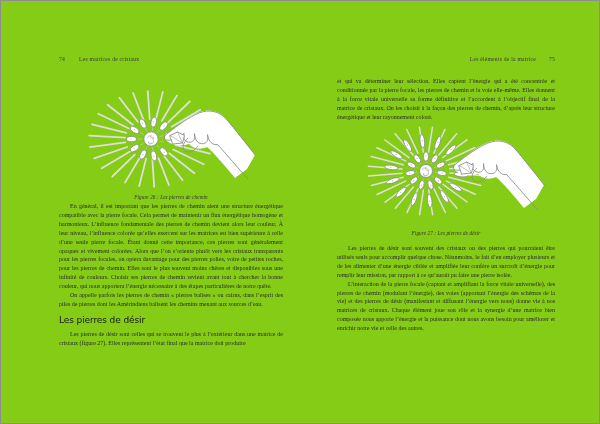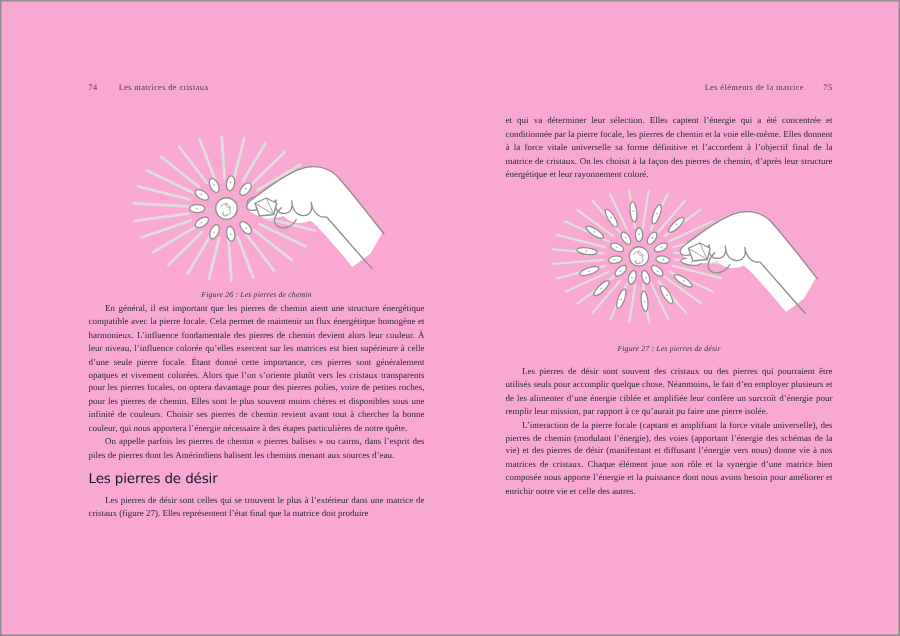--- a/index.html
+++ b/index.html
@@ -1,20 +1,20 @@
 <!DOCTYPE html>
 <html><head>
 <meta charset="utf-8">
 <style>
   html,body{margin:0;padding:0;background:#ffffff;}
   .spread{
     position:relative;
     width:600px;height:424px;
     box-sizing:border-box;
-    background:#f9a8d4;
+    background:#84cc16;
     border:1px solid #8e8e8e;
     overflow:hidden;
     font-family:"Liberation Serif", serif;
     color:#2b2b2b;
   }
   .page{position:absolute;top:0;height:424px;}
   .page-left{left:58px;width:224px;}
   .page-right{left:336px;width:218px;}
   .running-header{
     position:absolute;top:55px;left:0;right:0;

